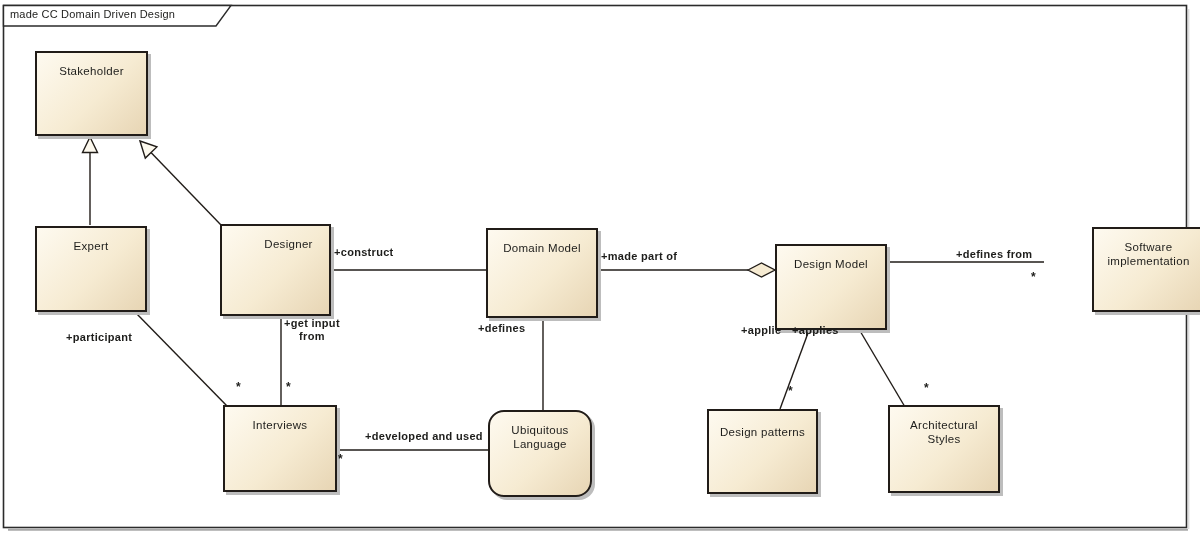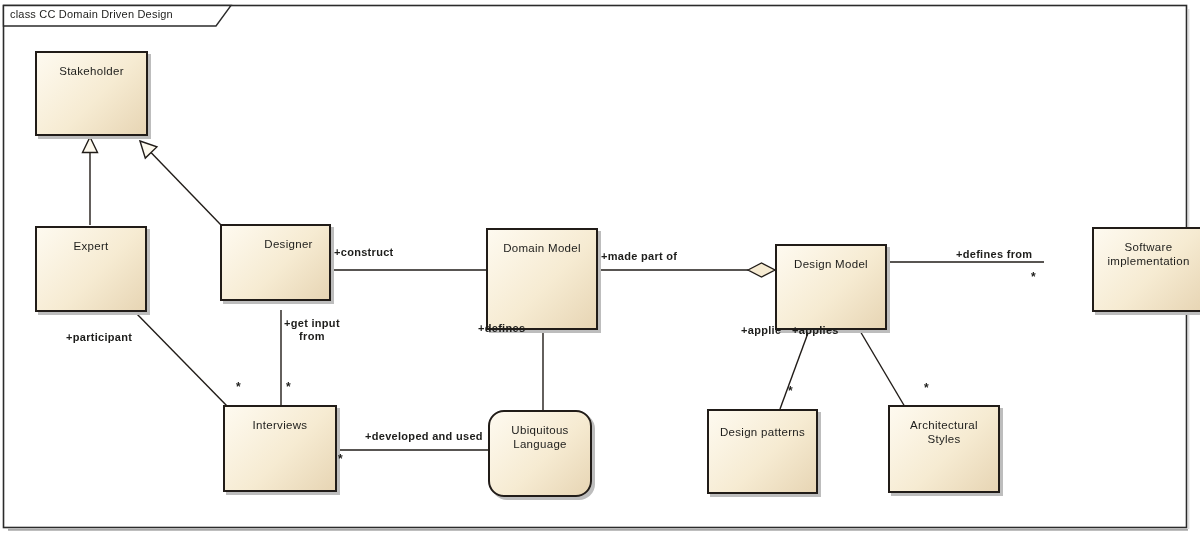--- a/index.html
+++ b/index.html
@@ -112,35 +112,35 @@
 
     <g>
       <line x1="815" y1="314" x2="780" y2="409" stroke="#211c18" stroke-width="1.4"></line>
     </g>
 
     <g>
       <line x1="850" y1="314" x2="905" y2="407" stroke="#211c18" stroke-width="1.4"></line>
     </g>
   </svg>
 
-  <div class="frame-tab-label">class CC Domain Driven Design</div>
+  <div class="frame-tab-label">made CC Domain Driven Design</div>
 
   <div class="uml-class" style="left:35px;top:51px;width:113px;height:85px;">
     <span class="name">Stakeholder</span>
   </div>
 
   <div class="uml-class" style="left:35px;top:226px;width:112px;height:86px;">
     <span class="name">Expert</span>
   </div>
 
-  <div class="uml-class" style="left:220px;top:224px;width:111px;height:77px;padding-left:26px;">
+  <div class="uml-class" style="left:220px;top:224px;width:111px;height:92px;padding-left:26px;">
     <span class="name">Designer</span>
   </div>
 
-  <div class="uml-class" style="left:486px;top:228px;width:112px;height:102px;">
+  <div class="uml-class" style="left:486px;top:228px;width:112px;height:90px;">
     <span class="name">Domain Model</span>
   </div>
 
   <div class="uml-class" style="left:775px;top:244px;width:112px;height:86px;">
     <span class="name">Design Model</span>
   </div>
 
   <div class="uml-class" style="left:1044px;top:227px;width:113px;height:85px;margin-left:48px;">
     <span class="name">Software
 implementation</span>

